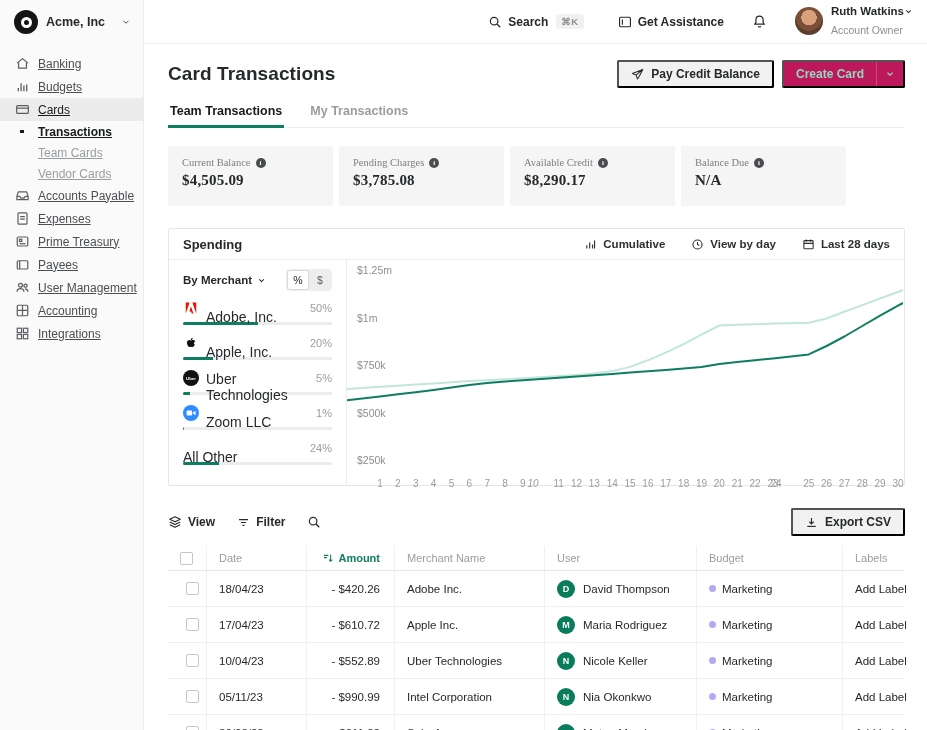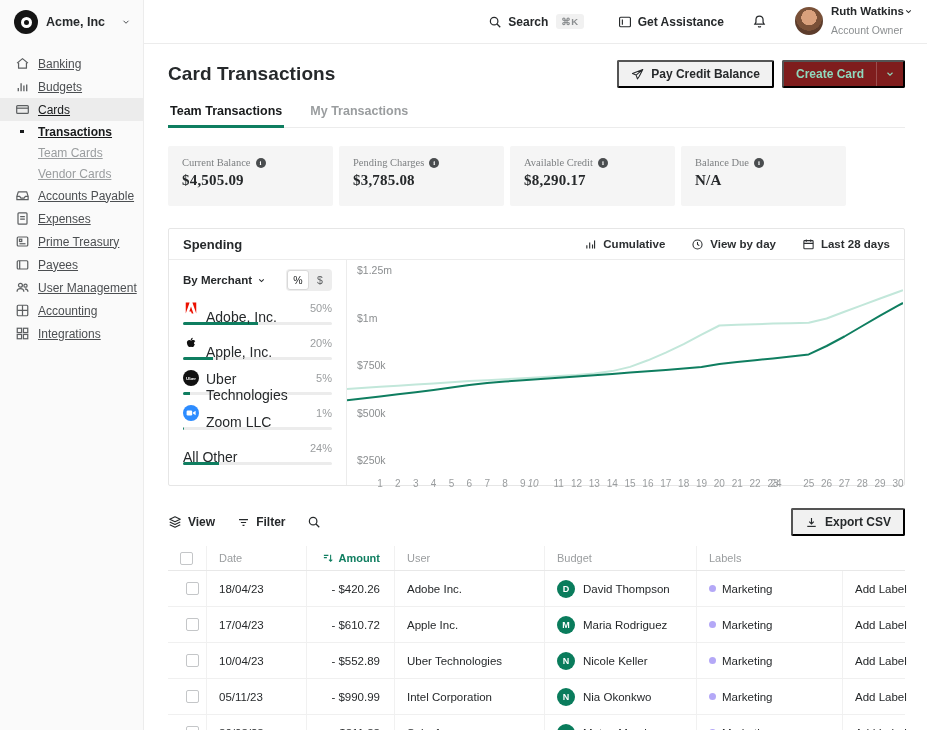--- a/index.html
+++ b/index.html
@@ -37,21 +37,21 @@
   .user-name { font-size:11.5px; font-weight:700; display:flex; align-items:center; gap:0; }
   .user-role { font-size:10.5px; color:#8b8e90; }
 
   
   .content { flex:1; padding:0 22px 0 24px; overflow:hidden; }
   .page-head { margin-top:16px; display:flex; align-items:center; justify-content:space-between; }
   .page-title { font-size:19px; font-weight:700; letter-spacing:.1px; }
   .head-actions { display:flex; gap:8px; }
   .btn { display:flex; align-items:center; height:28px; font-size:12px; font-weight:600; border-radius:2px; cursor:pointer; }
   .btn-secondary { background:#f1f1f1; color:#26292b; padding:0 12px; gap:7px; }
-  .btn-dark { background:#7f1d1d; color:#8fd9bd; padding:0; }
+  .btn-dark { background:#be185d; color:#8fd9bd; padding:0; }
   .btn-dark .btn-main { padding:0 12px; }
   .btn-dark .btn-split { width:27px; height:100%; display:flex; align-items:center; justify-content:center; border-left:1px solid rgba(255,255,255,.22); }
 
   .tabs { margin-top:10px; display:flex; gap:24px; border-bottom:1px solid #ececec; }
   .tab { font-size:12.5px; font-weight:600; color:#9a9d9f; padding:6px 2px 9px; cursor:pointer; position:relative; }
   .tab.active { color:#191b1c; }
   .tab.active::after { content:""; position:absolute; left:0; right:0; bottom:-1px; height:3px; background:#0f7e60; }
 
   .stats { margin-top:18px; display:flex; gap:6px;font-family:Liberation Serif, serif; }
   .stat-card { width:165px; height:60px; background:#f5f5f5; border-radius:2px; padding:11px 14px; }
@@ -522,20 +522,21 @@
             <span class="checkbox" style="margin-left:0"></span>
           </div>
         <div class="th">Date</div>
         <div class="th sorted right">
           <svg width="12" height="12" viewBox="0 0 16 16" fill="none" stroke="#0f7e60" stroke-width="1.4">
               <path d="M2.5 4.5h6M2.5 7.5h4"></path>
               <path d="M11.5 3.5v9M9.3 10.3l2.2 2.2 2.2-2.2"></path>
             </svg>
           <span>Amount</span>
         </div>
+        <div class="th">Merchant Name</div>
         <div class="th">User</div>
         <div class="th">Budget</div>
         <div class="th">Labels</div>
 
       </div>
       <div id="table-body">
           <div class="grid trow">
     <div class="td">
               <span class="checkbox"></span>
             </div>

